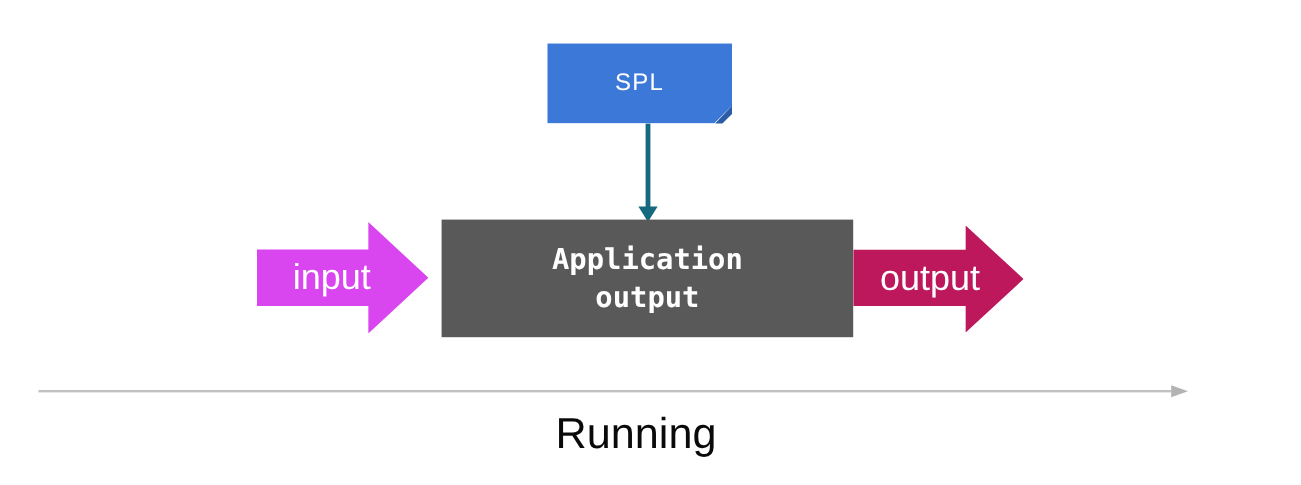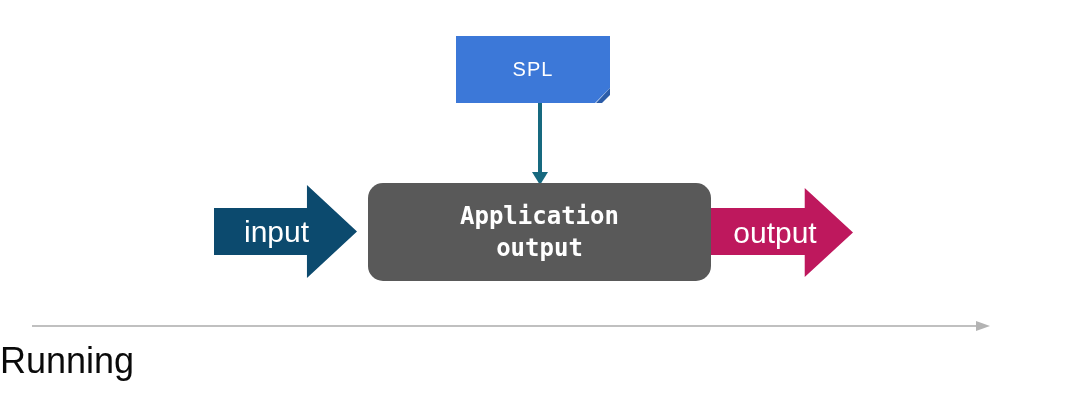--- a/index.html
+++ b/index.html
@@ -72,21 +72,20 @@
     background: #595959;
     color: #ffffff;
     display: flex;
     flex-direction: column;
     align-items: center;
     justify-content: center;
     font-family: "DejaVu Sans Mono", monospace;
     font-weight: bold;
     font-size: 24px;
     line-height: 32px;
-    border-radius: 15px;
   }
 
   
   .block-arrow {
     position: absolute;
     display: flex;
     align-items: center;
     justify-content: center;
     color: #ffffff;
     font-size: 30px;
@@ -129,21 +128,21 @@
     height: 0;
     border-top: 5px solid transparent;
     border-bottom: 5px solid transparent;
     border-left: 14px solid #b3b3b3;
   }
   .running-label {
     position: absolute;
     left: 0;
     top: 340px;
     width: 1060px;
-    text-align: left;
+    text-align: center;
     color: #0a0a0a;
     font-size: 36px;
   }
 
   
   .watermark {
     position: absolute;
     right: 34px;
     top: 368px;
     color: #c9c9c9;
@@ -164,21 +163,21 @@
   </svg>
 
   <div class="connector-line" style="background-color: rgb(23, 105, 127);"></div>
   <div class="connector-head" style="border-top-color: rgb(23, 105, 127);"></div>
 
   <div class="app-box" style="background-color: rgb(89, 89, 89);">
     <div>Application</div>
     <div>output</div>
   </div>
 
-  <div class="block-arrow input-arrow" style="background-color: #0c4a6e;">
+  <div class="block-arrow input-arrow" style="background-color: #d946ef;">
     <span>input</span>
   </div>
 
   <div class="block-arrow output-arrow" style="background-color: #be185d;">
     <span>output</span>
   </div>
 
   <div class="timeline" style="background-color: rgb(192, 192, 192);"></div>
   <div class="timeline-head"></div>
   <div class="running-label" style="color: rgb(10, 10, 10);">Running</div>

